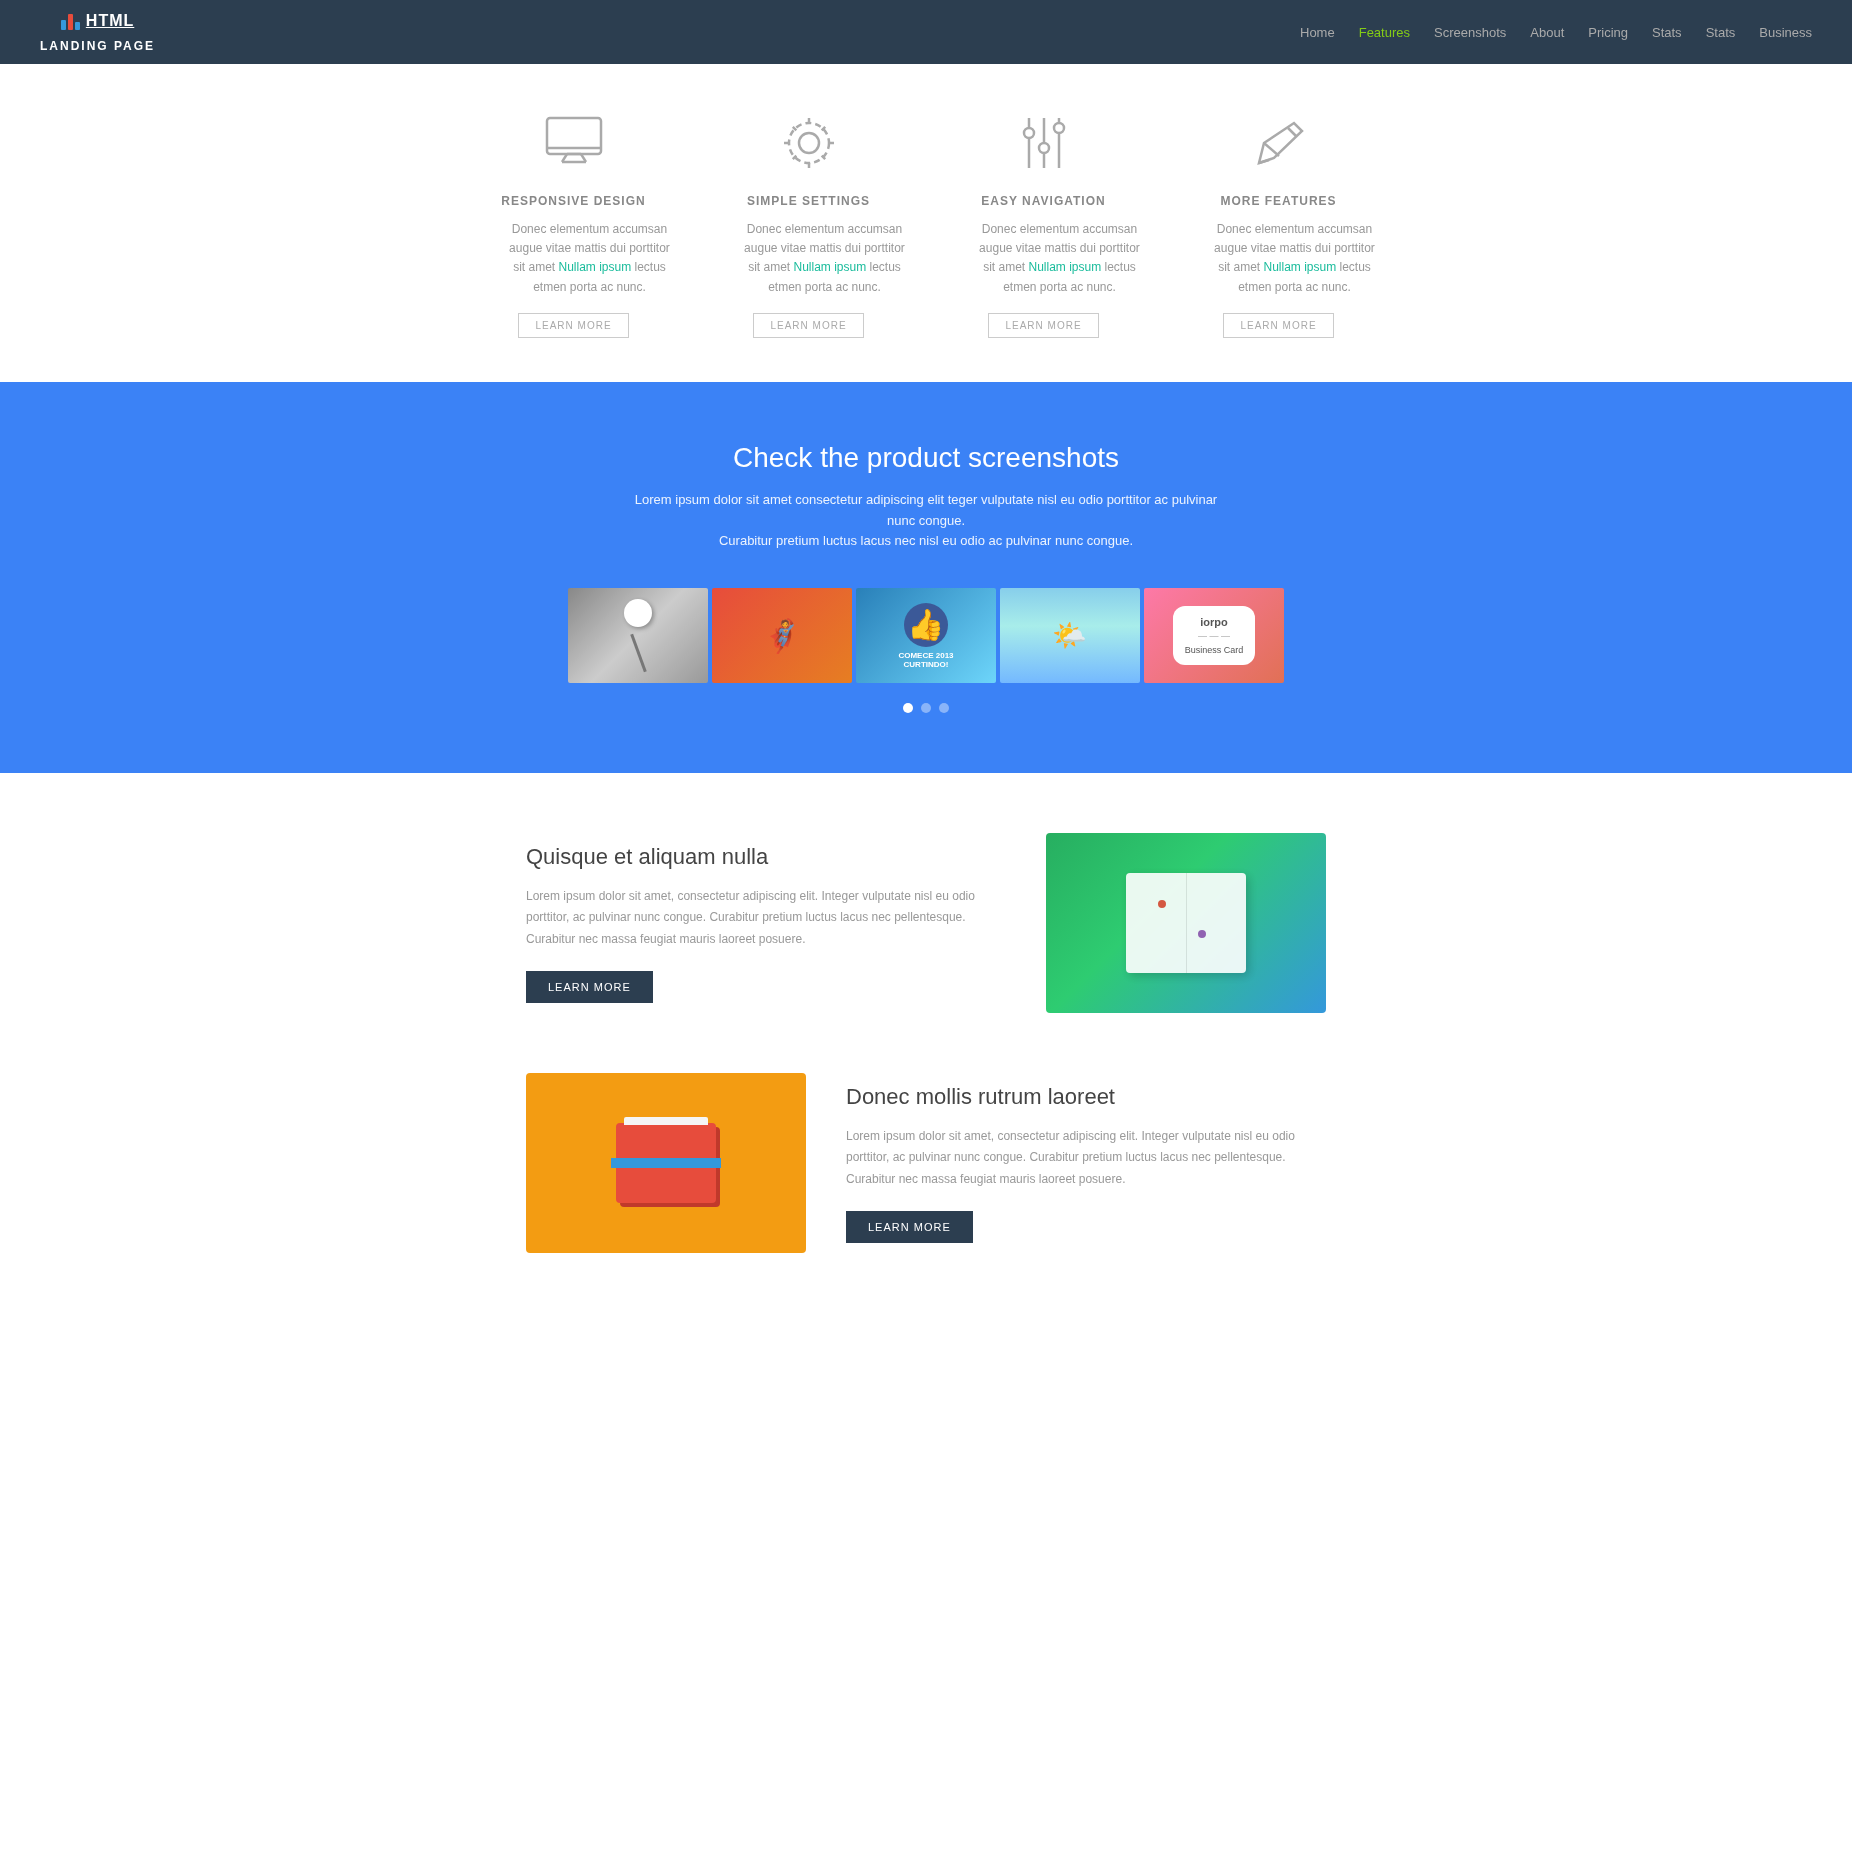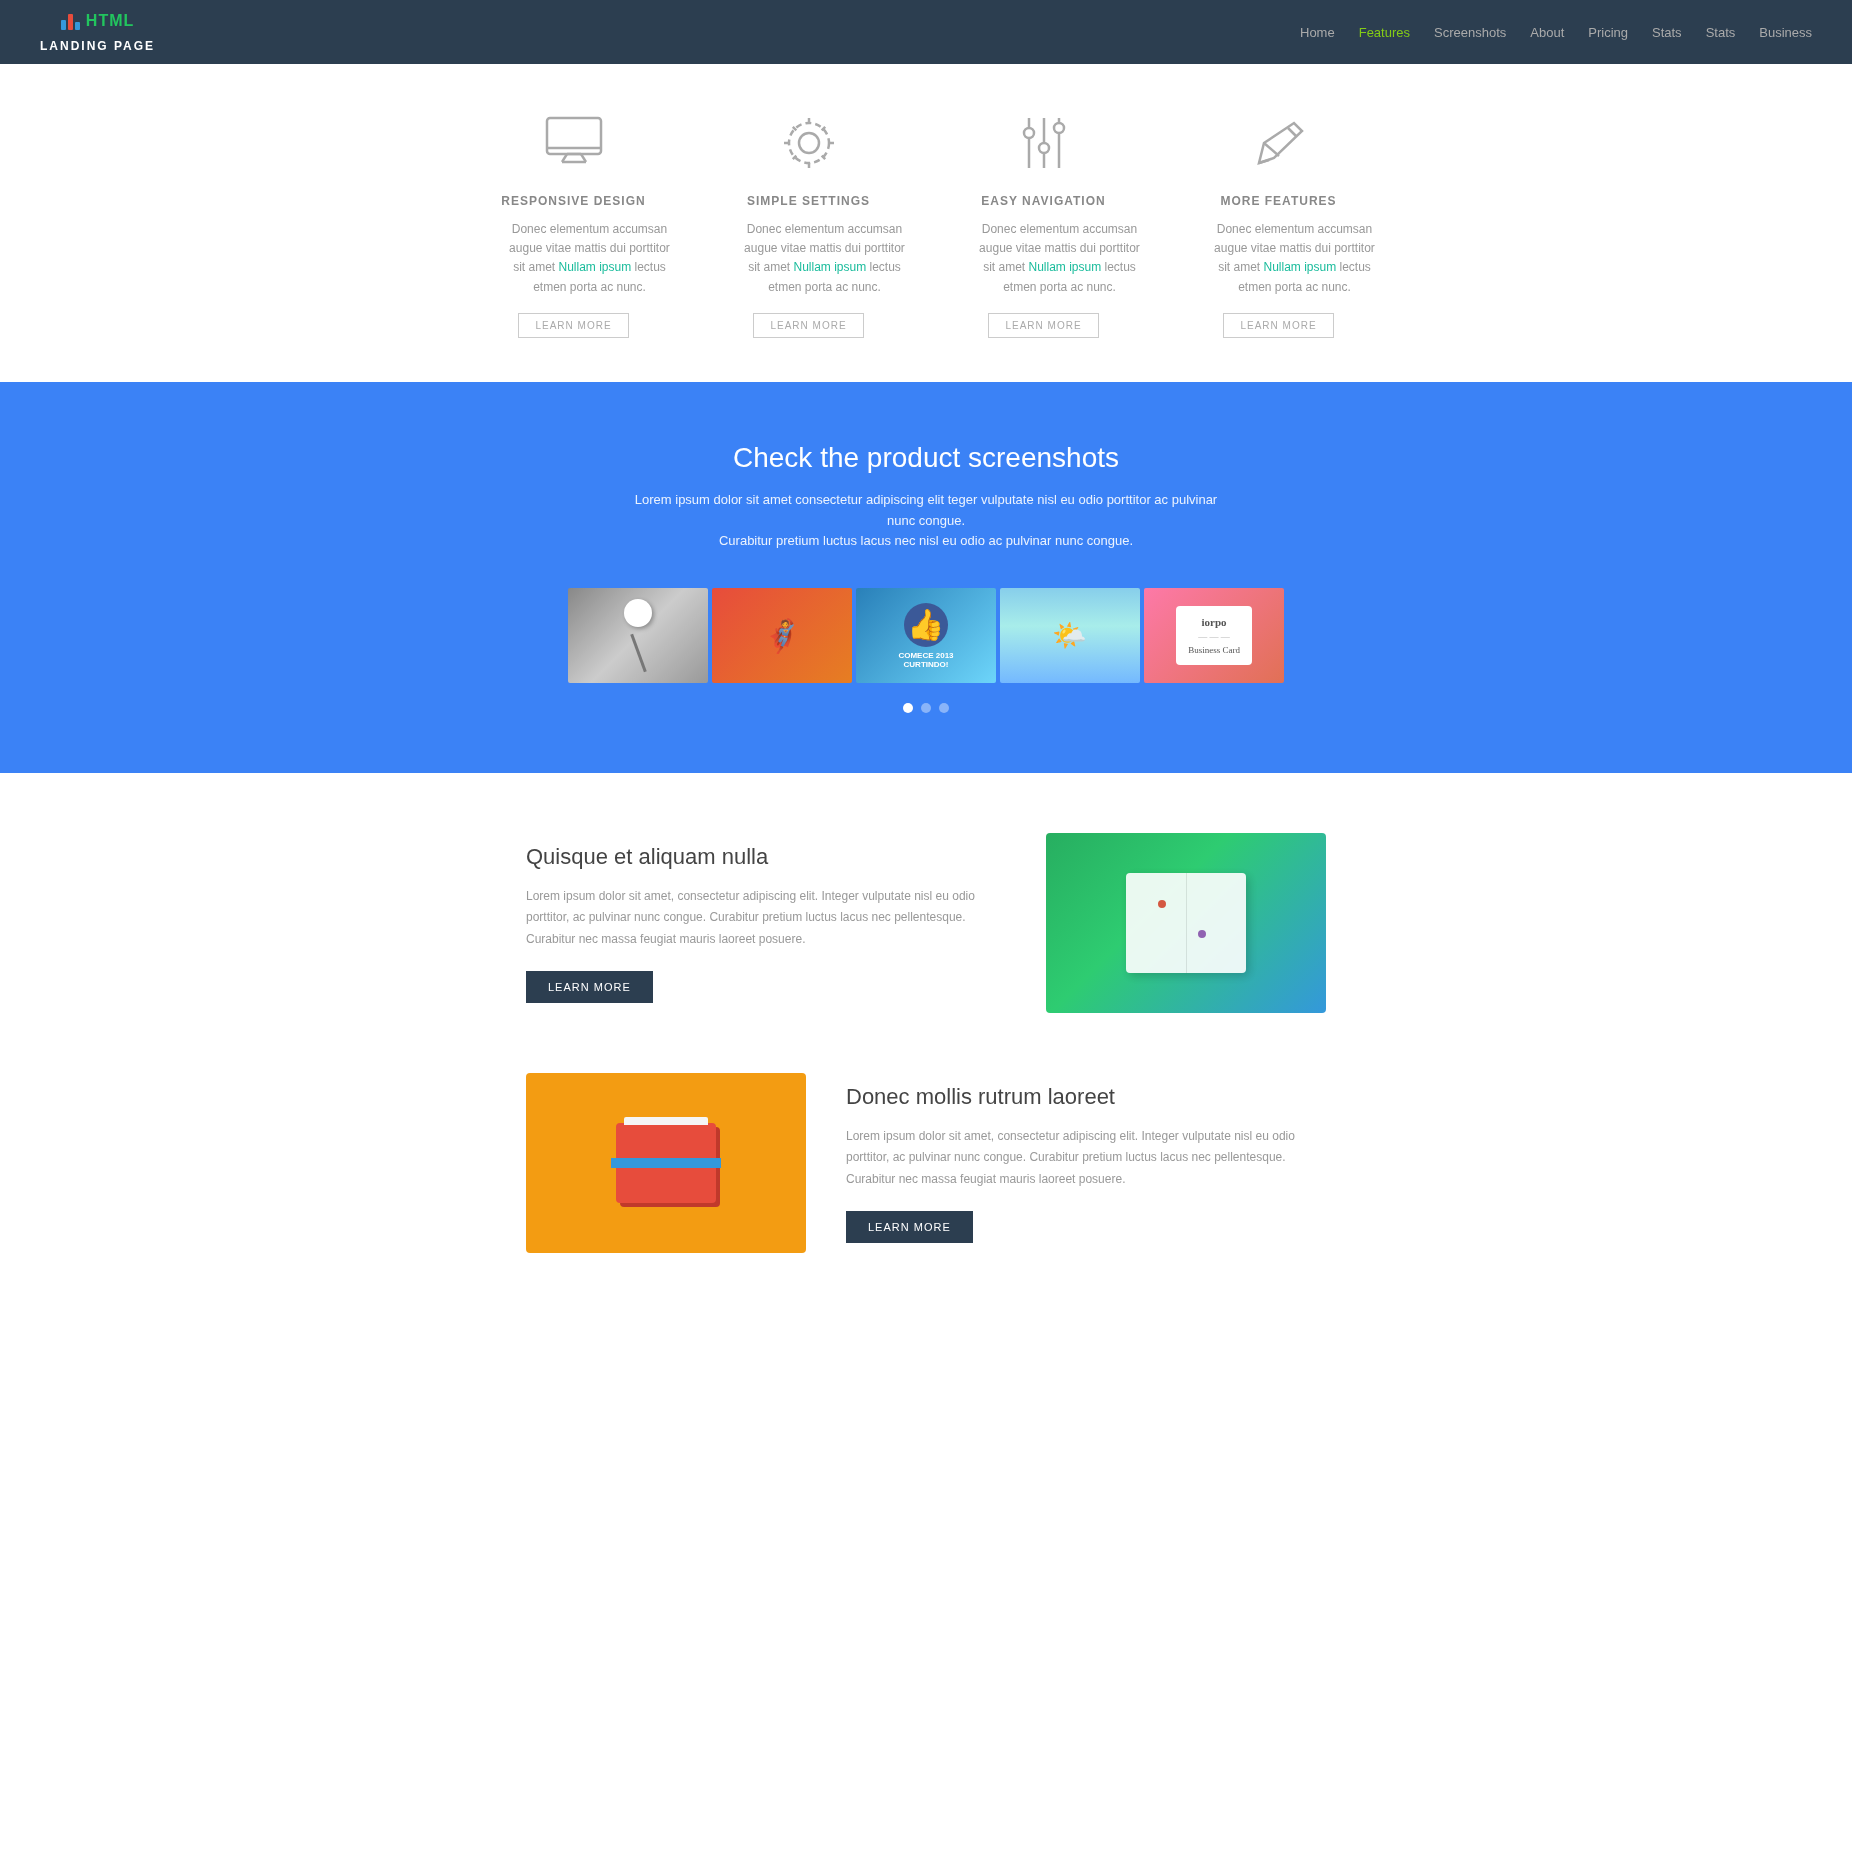--- a/index.html
+++ b/index.html
@@ -34,24 +34,25 @@
     }
     .brand-bar {
       width: 5px;
       background: #e74c3c;
       border-radius: 1px;
     }
     .brand-bar:nth-child(1) { height: 10px; background: #3498db; }
     .brand-bar:nth-child(2) { height: 16px; background: #e74c3c; }
     .brand-bar:nth-child(3) { height: 8px; background: #3498db; }
     .brand-name-top {
-      color: #22c55e;
+      color: #ffffff;
       font-size: 16px;
       font-weight: bold;
       letter-spacing: 1px;
+      text-decoration: underline;
     }
     .brand-name-bottom {
       color: #fff;
       font-size: 12px;
       font-weight: bold;
       letter-spacing: 2px;
     }
     .navbar-nav {
       margin-left: auto;
       display: flex;
@@ -404,21 +405,21 @@
     </div>
 
     <div class="screenshot-thumb">
       <div style="width:100%;height:100%;background:linear-gradient(180deg,#87ceeb 0%,#a8edea 40%,#74b9ff 100%);display:flex;align-items:center;justify-content:center;">
         <div style="font-size:28px;">🌤️</div>
       </div>
     </div>
 
     <div class="screenshot-thumb">
       <div style="width:100%;height:100%;background:linear-gradient(135deg,#fd79a8 0%,#e17055 100%);display:flex;align-items:center;justify-content:center;">
-        <div style="background:#fff;border-radius:4px;padding:8px 12px;font-size:9px;color:#555;text-align:center;line-height:1.5;font-family:Liberation Serif, serif;">
+        <div style="background:#fff;border-radius:12px;padding:8px 12px;font-size:9px;color:#555;text-align:center;line-height:1.5;">
           <div style="font-weight:bold;font-size:11px;">iorpo</div>
           <div style="color:#aaa;">— — —</div>
           <div>Business Card</div>
         </div>
       </div>
     </div>
   </div>
   <div class="carousel-dots">
     <div class="carousel-dot active"></div>
     <div class="carousel-dot"></div>

